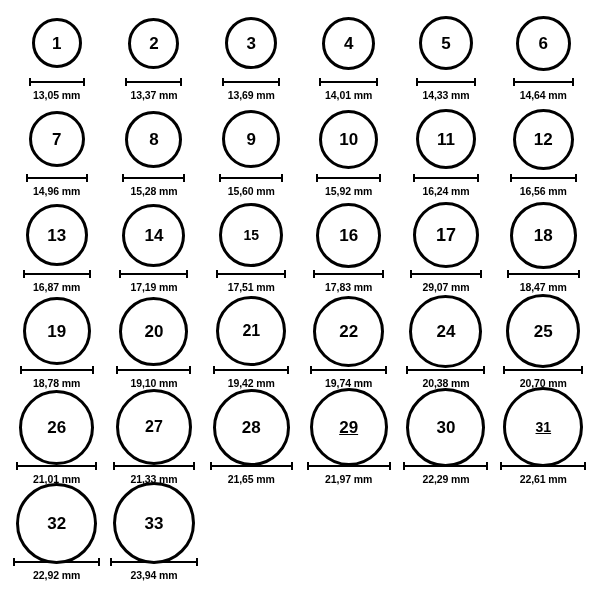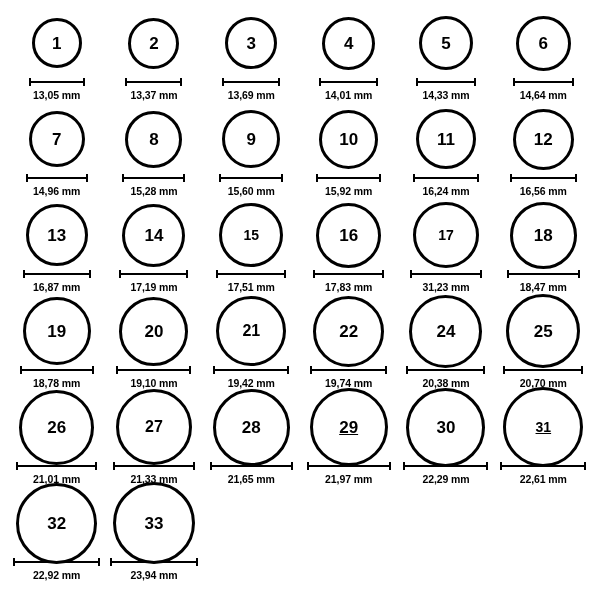--- a/index.html
+++ b/index.html
@@ -329,30 +329,30 @@
             <div class="bar"></div>
             <div class="tick left"></div>
             <div class="tick right"></div>
           </div>
           <div class="ring-diameter">17,83 mm</div>
         </div>
       </div>
       <div class="ring-cell">
         <div class="ring-circle-wrap">
           <div class="ring-circle" style="width: 66px; height: 66px;">
-            <span class="ring-size-label" style="font-size: 14px;">17</span>
+            <span class="ring-size-label" style="font-size: 18px;">17</span>
           </div>
         </div>
         <div class="ring-measure">
           <div class="ring-caliper" style="width: 72px;">
             <div class="bar"></div>
             <div class="tick left"></div>
             <div class="tick right"></div>
           </div>
-          <div class="ring-diameter">31,23 mm</div>
+          <div class="ring-diameter">29,07 mm</div>
         </div>
       </div>
       <div class="ring-cell">
         <div class="ring-circle-wrap">
           <div class="ring-circle" style="width: 67px; height: 67px;">
             <span class="ring-size-label" style="font-size: 17px;">18</span>
           </div>
         </div>
         <div class="ring-measure">
           <div class="ring-caliper" style="width: 73px;">

